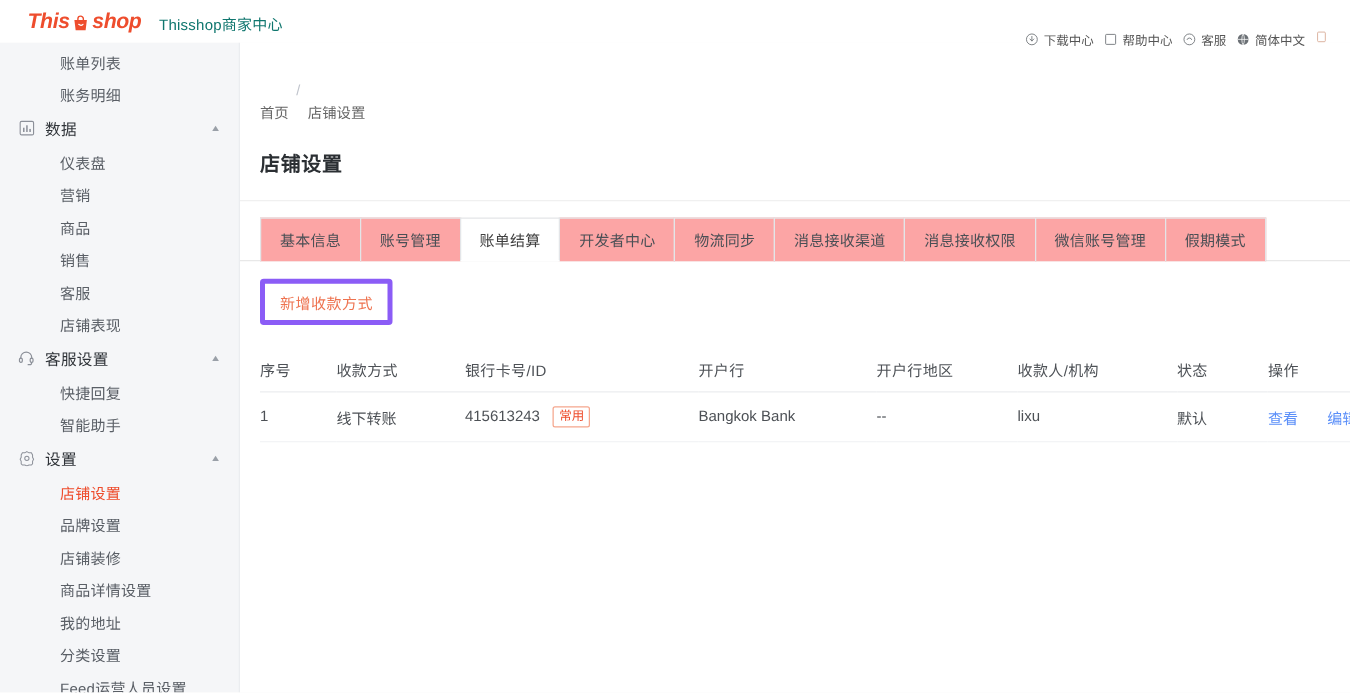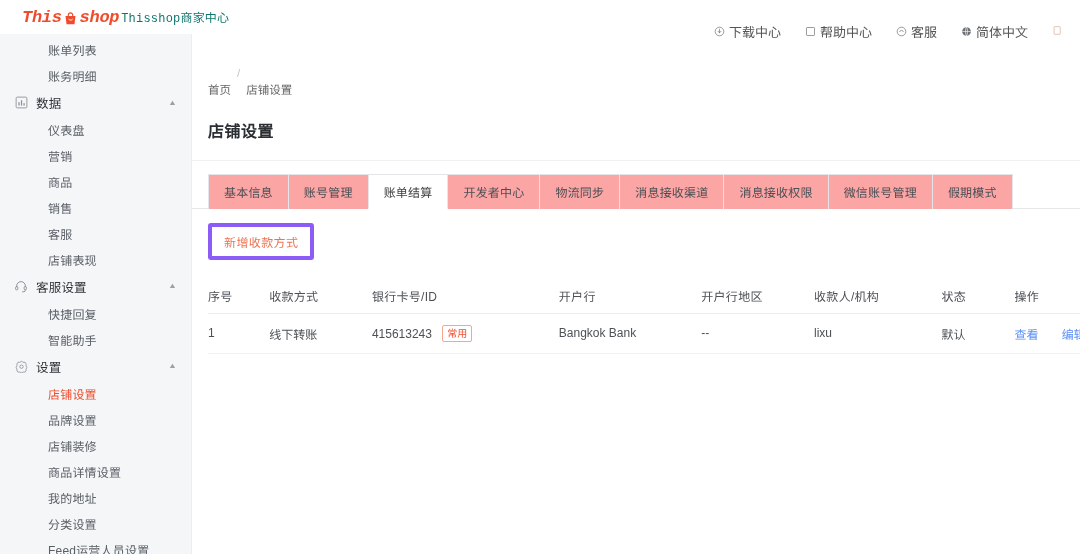--- a/index.html
+++ b/index.html
@@ -24,23 +24,22 @@
     background: #ffffff;
     display: flex;
     align-items: center;
     padding: 0 10px 0 22px;
     box-sizing: border-box;
     position: relative;
     z-index: 5;
   }
   .logo-wrap {
     display: flex;
-    align-items: center;
-    gap: 2px;
-    font-family: Liberation Mono, monospace;
+    align-items: flex-end;
+    gap: 14px;
   }
   .logo {
     display: flex;
     align-items: center;
     font-weight: bold;
     font-size: 17px;
     color: #ee4d2d;
     font-style: italic;
     letter-spacing: -0.3px;
     position: relative;
@@ -64,22 +63,22 @@
     font-size: 12px;
     color: #0f766e;
     font-style: normal;
     font-weight: normal;
     letter-spacing: 0.2px;
   }
   .topbar-right {
     margin-left: auto;
     display: flex;
     align-items: center;
-    gap: 24px;
-    font-size: 13px;
+    gap: 8px;
+    font-size: 10px;
     color: #555;
     padding-right: 4px;
     margin-top: 28px;
   }
   .tb-item {
     display: flex;
     align-items: center;
     gap: 4px;
     white-space: nowrap;
     cursor: pointer;

